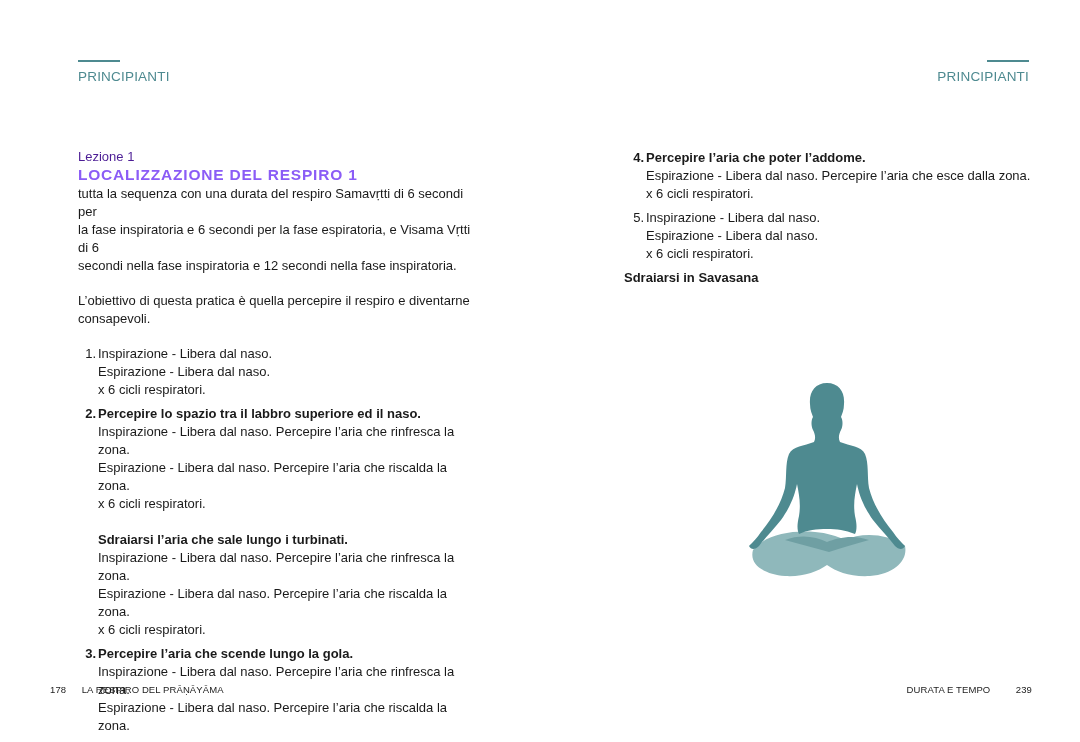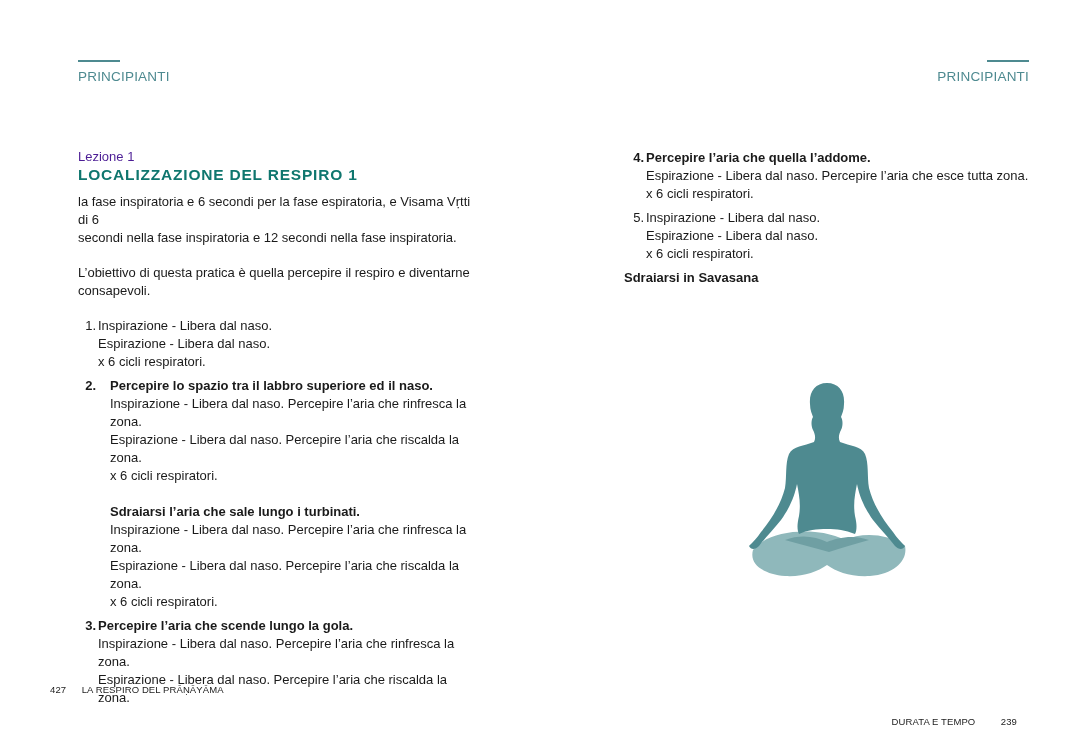--- a/index.html
+++ b/index.html
@@ -3,21 +3,21 @@
 <meta charset="utf-8">
 <style>
   html, body { margin: 0; padding: 0; background: #ffffff; }
   body { width: 1080px; height: 742px; position: relative; overflow: hidden;
          font-family: "Liberation Sans", sans-serif; color: #1a1a1a; }
   .rule { position: absolute; height: 1.5px; background: #4e8a90; width: 42px; top: 60px; }
   .running-head { position: absolute; top: 69px; font-size: 13.5px; color: #4e8a90; letter-spacing: 0.2px; }
   .page-left { position: absolute; left: 78px; top: 149px; width: 400px; }
   .page-right { position: absolute; left: 624px; top: 149px; width: 420px; }
   .lesson { font-size: 13px; color: #4c1d95; line-height: 16px; }
-  .title { font-size: 15.5px; font-weight: bold; color: #0f766e; letter-spacing: 0.8px; line-height: 20px; margin-bottom: 8px; }
+  .title { font-size: 15.5px; font-weight: bold; color: #8b5cf6; letter-spacing: 0.8px; line-height: 20px; margin-bottom: 0; }
   .para { font-size: 13px; line-height: 18px; margin: 0; }
   .gap { height: 17px; }
   .item { display: flex; font-size: 13px; line-height: 18px; }
   .num { width: 20px; text-align: right; padding-right: 0px; flex-shrink: 0; }
   .body { padding-left: 0; }
   .b { font-weight: bold; }
   .footer { position: absolute; top: 684px; font-size: 9.5px; color: #222; letter-spacing: 0.1px; }
   .figure { position: absolute; left: 745px; top: 380px; width: 165px; height: 200px; }
 </style>
 </head>
@@ -27,20 +27,21 @@
 <div class="running-head" style="left:78px;">PRINCIPIANTI</div>
 
 <div class="rule" style="left:987px;"></div>
 <div class="running-head" style="right:51px;">PRINCIPIANTI</div>
 
 <div class="page-left">
   <div class="lesson">Lezione 1</div>
   <div class="title">LOCALIZZAZIONE DEL RESPIRO 1</div>
 
   <div>
+    <div class="para">tutta la sequenza con una durata del respiro Samavṛtti di 6 secondi per</div>
     <div class="para">la fase inspiratoria e 6 secondi per la fase espiratoria, e Visama Vṛtti di 6</div>
     <div class="para">secondi nella fase inspiratoria e 12 secondi nella fase inspiratoria.</div>
   </div>
   <div class="gap"></div>
   <div>
     <div class="para">L’obiettivo di questa pratica è quella percepire il respiro e diventarne</div>
     <div class="para">consapevoli.</div>
   </div>
   <div class="gap"></div>
 
@@ -49,21 +50,21 @@
     <div class="body" style="padding-left:2px;">
       <div>Inspirazione - Libera dal naso.</div>
       <div>Espirazione - Libera dal naso.</div>
       <div>x 6 cicli respiratori.</div>
     </div>
   </div>
   <div style="height:6px;"></div>
 
   <div class="item" style="margin-left:-2px;">
     <div class="num b">2.</div>
-    <div class="body" style="padding-left:2px;margin-left:12px;">
+    <div class="body" style="padding-left:2px;">
       <div class="b">Percepire lo spazio tra il labbro superiore ed il naso.</div>
       <div>Inspirazione - Libera dal naso. Percepire l’aria che rinfresca la zona.</div>
       <div>Espirazione - Libera dal naso. Percepire l’aria che riscalda la zona.</div>
       <div>x 6 cicli respiratori.</div>
       <div style="height:18px;"></div>
       <div class="b">Sdraiarsi l’aria che sale lungo i turbinati.</div>
       <div>Inspirazione - Libera dal naso. Percepire l’aria che rinfresca la zona.</div>
       <div>Espirazione - Libera dal naso. Percepire l’aria che riscalda la zona.</div>
       <div>x 6 cicli respiratori.</div>
     </div>
@@ -78,22 +79,22 @@
       <div>Espirazione - Libera dal naso. Percepire l’aria che riscalda la zona.</div>
 
     </div>
   </div>
 </div>
 
 <div class="page-right">
   <div class="item">
     <div class="num b">4.</div>
     <div class="body" style="padding-left:2px;">
-      <div class="b">Percepire l’aria che quella l’addome.</div>
-      <div>Espirazione - Libera dal naso. Percepire l’aria che esce tutta zona.</div>
+      <div class="b">Percepire l’aria che poter l’addome.</div>
+      <div>Espirazione - Libera dal naso. Percepire l’aria che esce dalla zona.</div>
       <div>x 6 cicli respiratori.</div>
     </div>
   </div>
   <div style="height:6px;"></div>
   <div class="item">
     <div class="num">5.</div>
     <div class="body" style="padding-left:2px;">
       <div>Inspirazione - Libera dal naso.</div>
       <div>Espirazione - Libera dal naso.</div>
       <div>x 6 cicli respiratori.</div>
@@ -116,21 +117,21 @@
              C 56 124, 54 114, 52 104 C 50 114, 46 126, 36 140 C 28 150, 20 158, 14 166
              C 10 170, 6 170, 4 166 C 8 162, 12 158, 16 152 C 26 140, 36 124, 40 108
              C 42 96, 40 84, 44 74 C 48 66, 59 66, 69 62 C 71 58, 70 54, 68 50
              C 66 46, 66 40, 68 37 C 67 34, 65 30, 65 24 C 64 12, 70 3, 82 3 Z" fill="#4e8a90"></path>
 
     <path d="M40 160 C 55 154, 70 156, 82 162 C 92 158, 108 154, 124 160 C 110 164, 96 168, 84 172 C 70 168, 54 164, 40 160 Z" fill="#6f9fa3"></path>
   </svg>
 </div>
 
 <div class="footer" style="left:50px;">
-  <span>427</span>
+  <span>178</span>
   <span style="display:inline-block;width:10px;"></span>
   <span>LA RESPIRO DEL PRĀṆĀYĀMA</span>
 </div>
-<div class="footer" style="right:63px;margin-top:32px;">
+<div class="footer" style="right:48px;">
   <span>DURATA E TEMPO</span>
   <span style="display:inline-block;width:20px;"></span>
   <span>239</span>
 </div>
 
 </body></html>

